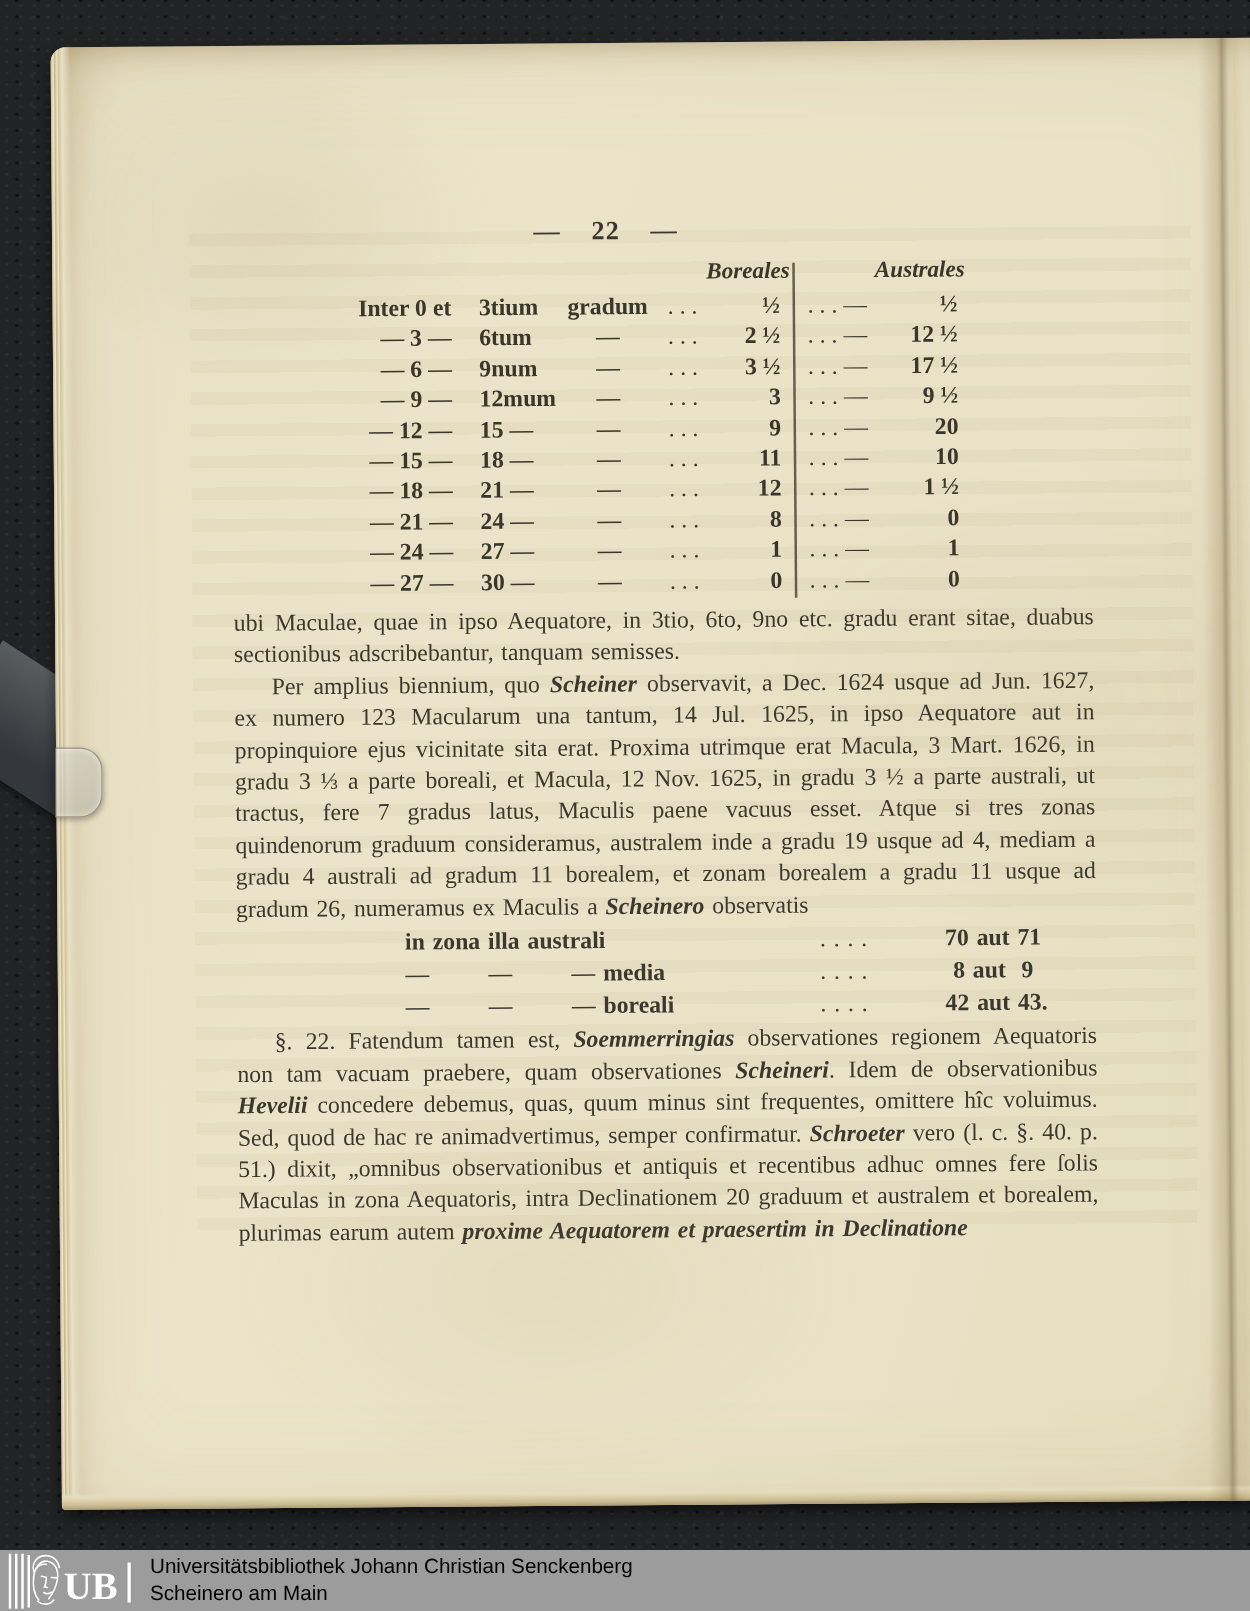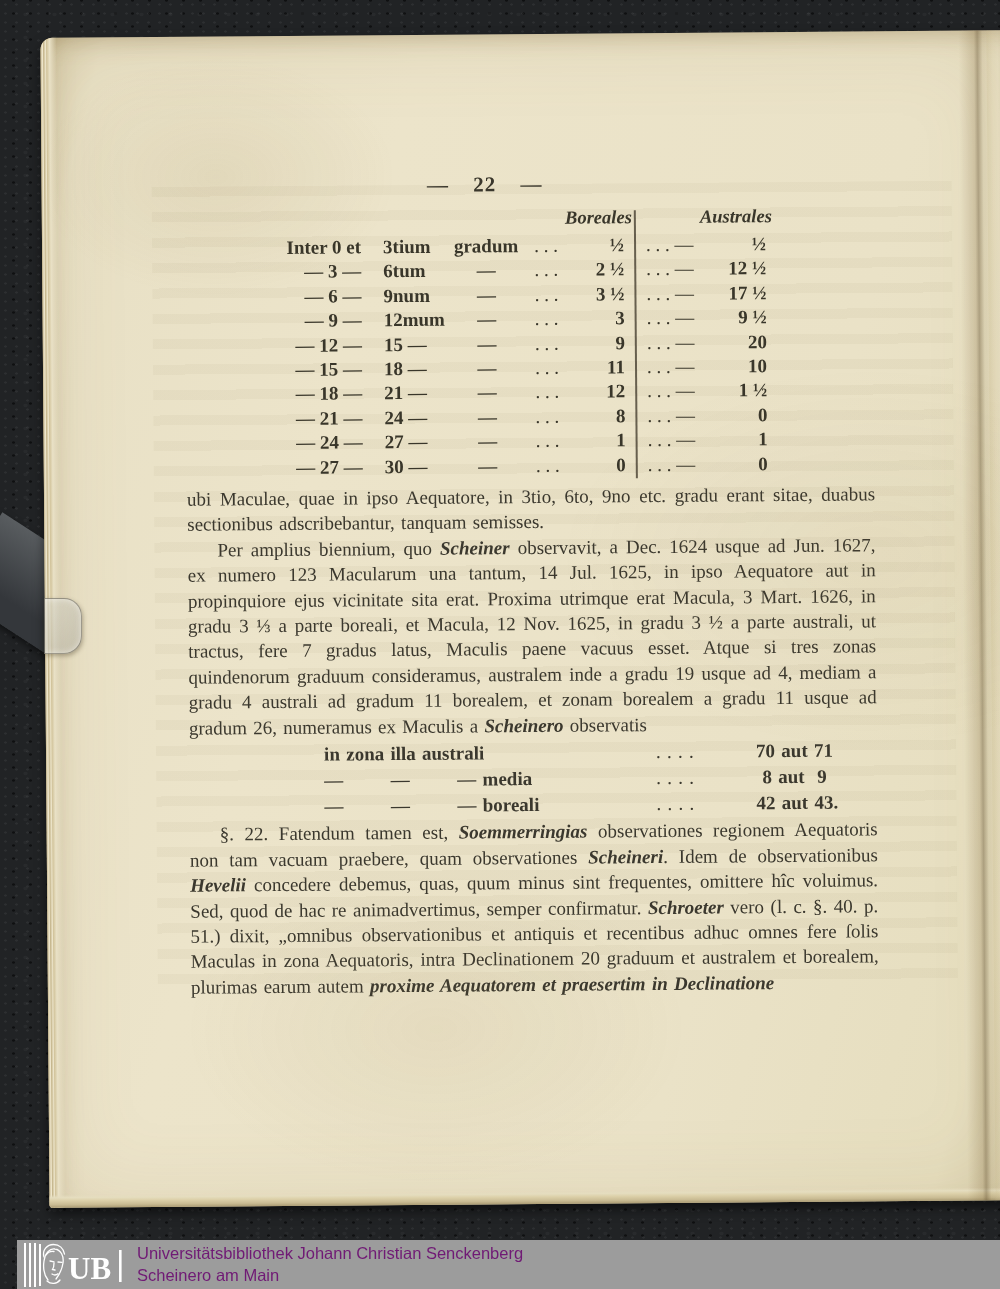--- a/index.html
+++ b/index.html
@@ -91,26 +91,26 @@
   
   .clip{
     position:absolute;left:44px;top:598px;width:36px;height:54px;
     border-radius:0 18px 18px 0;
     background:linear-gradient(120deg,rgba(218,218,208,.55),rgba(158,156,146,.45));
     border:1px solid rgba(105,102,92,.55);
     box-shadow:1px 2px 4px rgba(60,50,25,.35), inset 0 0 6px rgba(255,255,255,.55);
   }
   
   .footer{
-    position:absolute;left:17px;right:0;bottom:0;height:49px;background:#9c9c9c;
+    position:absolute;left:0;right:0;bottom:0;height:49px;background:#9c9c9c;
     display:flex;align-items:center;
   }
   .footer svg{display:block;margin-left:4px;flex:0 0 auto;}
   .footer-text{
-    margin-left:12px;color:#701a75;
+    margin-left:12px;color:#000000;
     font-family:"Liberation Sans","DejaVu Sans",sans-serif;
     font-size:16.5px;line-height:1.3;font-weight:normal;
   }
 </style>
 </head>
 <body>
 
 <div class="stage">
 
   <div class="strap"></div>

